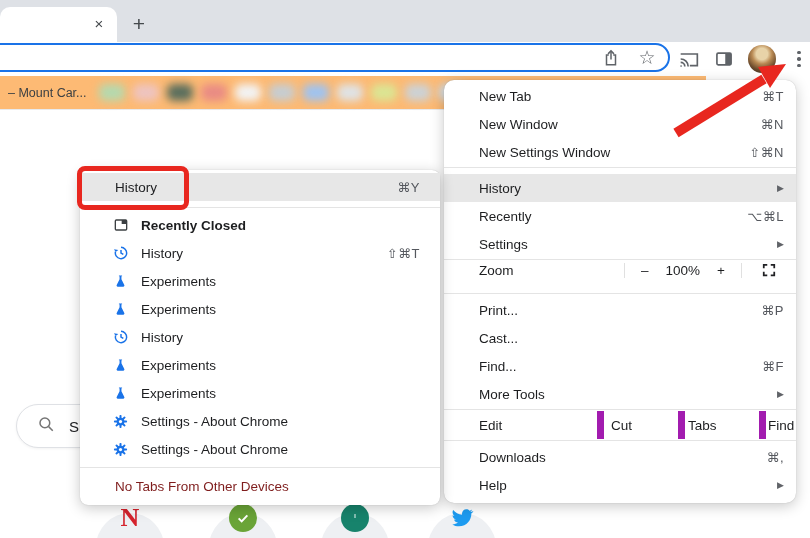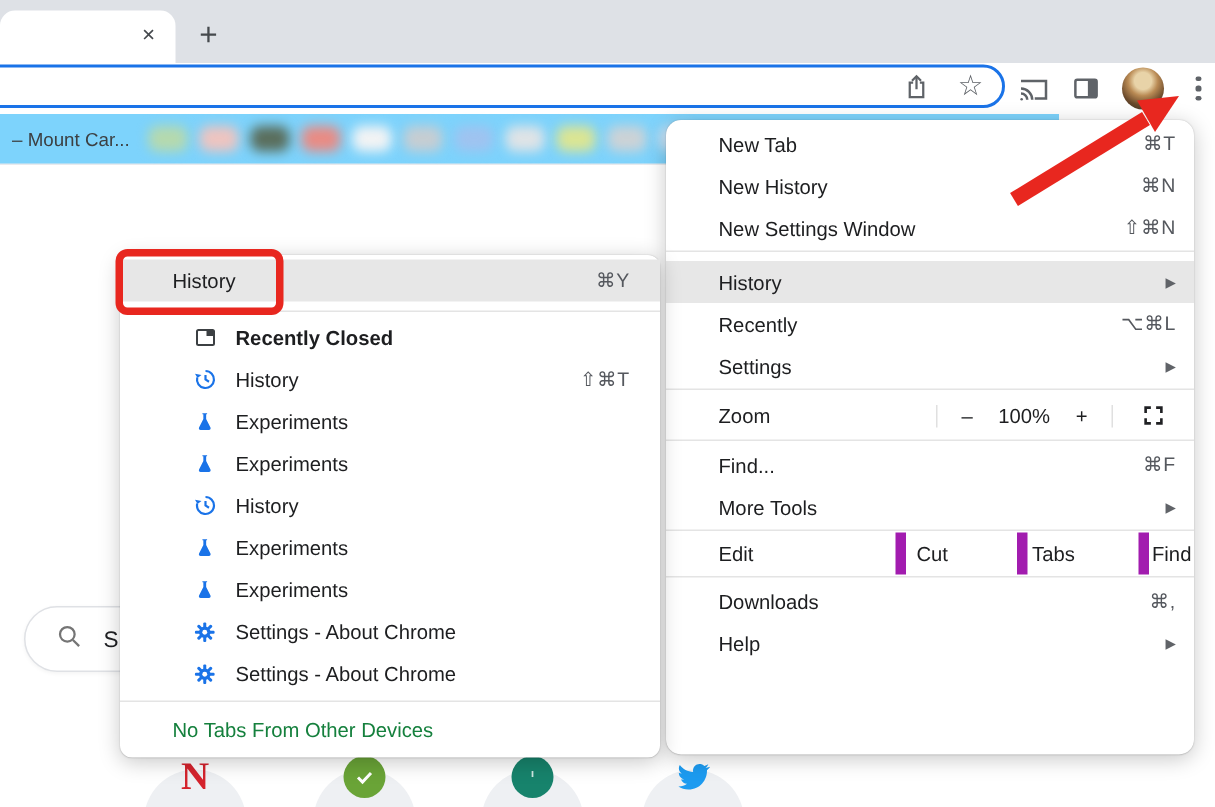--- a/index.html
+++ b/index.html
@@ -29,21 +29,21 @@
   .tb-icons { position:absolute; left:678px; top:0; height:34px; display:flex; align-items:center; gap:13px; }
   .icon-btn { width:22px; height:22px; display:flex; align-items:center; justify-content:center; }
   .star-glyph { font-size:19px; color:#5f6368; line-height:1; }
   .avatar {
     width:28px; height:28px; border-radius:50%;
     background:radial-gradient(circle at 50% 32%, #e8d3a8 0 24%, #b98a54 42%, #6b4a2c 68%, #2f2a22 100%);
   }
   .three-dot { display:flex; flex-direction:column; gap:3px; align-items:center; width:20px; }
   .three-dot i { width:3.5px; height:3.5px; border-radius:50%; background:#5f6368; }
   
-  .bookmarks { position:absolute; left:0; top:76px; width:706px; height:34px; background:#7dd3fc;
+  .bookmarks { position:absolute; left:0; top:76px; width:706px; height:34px; background:#fdba74;
     border-bottom:1px solid #e8eaed; display:flex; align-items:center; }
   .bm-label { margin-left:8px; font-size:12.5px; color:#3c4043; white-space:nowrap; }
   .fav-row { display:flex; align-items:center; gap:8px; margin-left:12px; }
   .fav-blob { width:26px; height:17px; border-radius:6px; filter:blur(4px); }
   
   .search-pill {
     position:absolute; left:16px; top:404px; width:330px; height:44px; background:#fff;
     border:1px solid #dfe1e5; border-radius:22px; display:flex; align-items:center;
     box-shadow:0 1px 3px rgba(0,0,0,.05); z-index:1;
   }
@@ -56,38 +56,38 @@
   
   .menu { position:absolute; background:#fff; box-shadow:0 3px 14px rgba(0,0,0,.22), 0 0 1px rgba(0,0,0,.25); }
   .mi { display:flex; align-items:center; height:28px; padding:0 12px 0 35px;
     font-size:13.5px; color:#1d1e20; white-space:nowrap; }
   .mi.hl { background:#e7e7e7; }
   .mi .sc { margin-left:auto; color:#55585e; font-size:13px; letter-spacing:.5px; }
   .mi .arr { margin-left:auto; color:#606368; font-size:9px; }
   .sep { height:1px; background:#e4e4e4; }
   
   .main-menu { left:444px; top:80px; width:352px; height:423px; border-radius:10px; z-index:10; padding-top:2px; }
-  .zoom-row { display:flex; align-items:center; height:28px; font-size:13.5px; color:#1d1e20; margin:3px 0 2px; }
+  .zoom-row { display:flex; align-items:flex-start; height:28px; font-size:13.5px; color:#1d1e20; margin:3px 0 2px; }
   .zoom-label { display:flex; align-items:center; padding-left:35px; width:180px; }
   .zoom-ctrls { display:flex; align-items:center; justify-content:space-between; width:118px;
     border-left:1px solid #e0e0e0; border-right:1px solid #e0e0e0; padding:0 16px; }
   .zoom-fs { flex:1; display:flex; align-items:center; justify-content:center; }
   .edit-row { display:flex; align-items:stretch; height:28px; font-size:13.5px; color:#1d1e20; margin:1px 0;gap:40px; }
   .edit-label { display:flex; align-items:center; padding-left:35px; width:167px; }
   .edit-cell { width:64px; display:flex; align-items:center; justify-content:center; border-left:7px solid #a21caf; }
   .edit-cell:last-child { width:57px; }
   
   .sub-menu { left:80px; top:170px; width:360px; height:335px; border-radius:8px; z-index:11; padding-top:3px; }
   .smi { display:flex; align-items:center; height:28px; padding:0 20px 0 35px;
     font-size:13.5px; color:#1d1e20; white-space:nowrap; }
-  .smi.with-icon { padding-left:48px; }
+  .smi.with-icon { padding-left:32px; }
   .smi .ic { width:17px; height:17px; margin-right:12px; flex:none; display:flex; align-items:center; justify-content:center; }
   .smi .sc { margin-left:auto; color:#55585e; font-size:13px; letter-spacing:.5px; }
   .smi.bold { font-weight:bold; }
-  .smi.disabled { color:#15803d; font-size:13.5px; }
+  .smi.disabled { color:#7f1d1d; font-size:13.5px; }
   .smi.hl { background:#e7e7e7; }
   .sub-sep1 { height:1px; background:#e4e4e4; margin:6px 0 3px; }
   .sub-sep2 { height:1px; background:#e4e4e4; margin:4px 0 4px; }
   
   .red-box { position:absolute; left:77px; top:166px; width:112px; height:44px;
     border:5px solid #e8271f; border-radius:8px; z-index:50; }
   .arrow-svg { position:absolute; left:0; top:0; z-index:60; pointer-events:none; }
 </style>
 </head>
 <body>
@@ -187,21 +187,21 @@
     <path d="M22 5.8c-.7.3-1.5.5-2.3.6.8-.5 1.4-1.3 1.7-2.2-.8.5-1.6.8-2.5 1C18.2 4.4 17.1 4 16 4c-2.2 0-4 1.8-4 4 0 .3 0 .6.1.9C8.7 8.7 5.8 7.1 3.9 4.6c-.4.6-.6 1.3-.6 2 0 1.4.7 2.6 1.8 3.3-.7 0-1.3-.2-1.8-.5v.1c0 1.9 1.4 3.5 3.2 3.9-.3.1-.7.1-1.1.1-.3 0-.5 0-.8-.1.5 1.6 2 2.7 3.7 2.8-1.4 1.1-3.1 1.7-5 1.7H3c1.8 1.1 3.9 1.8 6.2 1.8 7.4 0 11.4-6.1 11.4-11.4v-.5c.8-.6 1.5-1.3 2-2.1z"></path>
   </svg>
 </div>
 
 <div class="menu main-menu">
   <div class="mi">
     <span>New Tab</span>
     <span class="sc">⌘T</span>
   </div>
   <div class="mi">
-    <span>New History</span>
+    <span>New Window</span>
     <span class="sc">⌘N</span>
   </div>
   <div class="mi">
     <span>New Settings Window</span>
     <span class="sc">⇧⌘N</span>
   </div>
   <div class="sep" style="margin:1px 0 6px"></div>
   <div class="mi hl">
     <span>History</span>
     <span class="arr">▶</span>
@@ -225,20 +225,27 @@
     <div class="zoom-fs">
       <svg width="14" height="14" viewBox="0 0 24 24" fill="none" stroke="#202124" stroke-width="3">
         <path d="M3 9V3h6"></path>
           <path d="M15 3h6v6"></path>
           <path d="M21 15v6h-6"></path>
           <path d="M9 21H3v-6"></path>
       </svg>
     </div>
   </div>
   <div class="sep" style="margin:0 0 2px"></div>
+  <div class="mi">
+    <span>Print...</span>
+    <span class="sc">⌘P</span>
+  </div>
+  <div class="mi">
+    <span>Cast...</span>
+  </div>
   <div class="mi">
     <span>Find...</span>
     <span class="sc">⌘F</span>
   </div>
   <div class="mi">
     <span>More Tools</span>
     <span class="arr">▶</span>
   </div>
   <div class="sep" style="margin:1px 0 1px"></div>
   <div class="edit-row">

